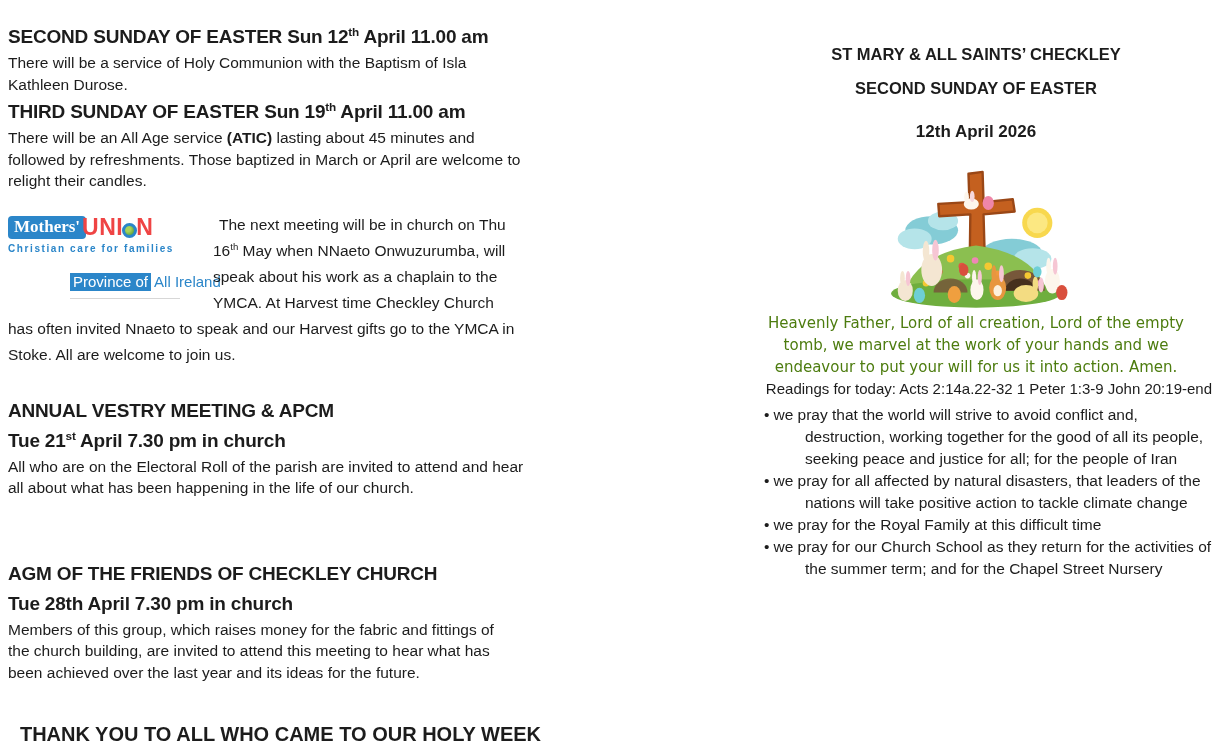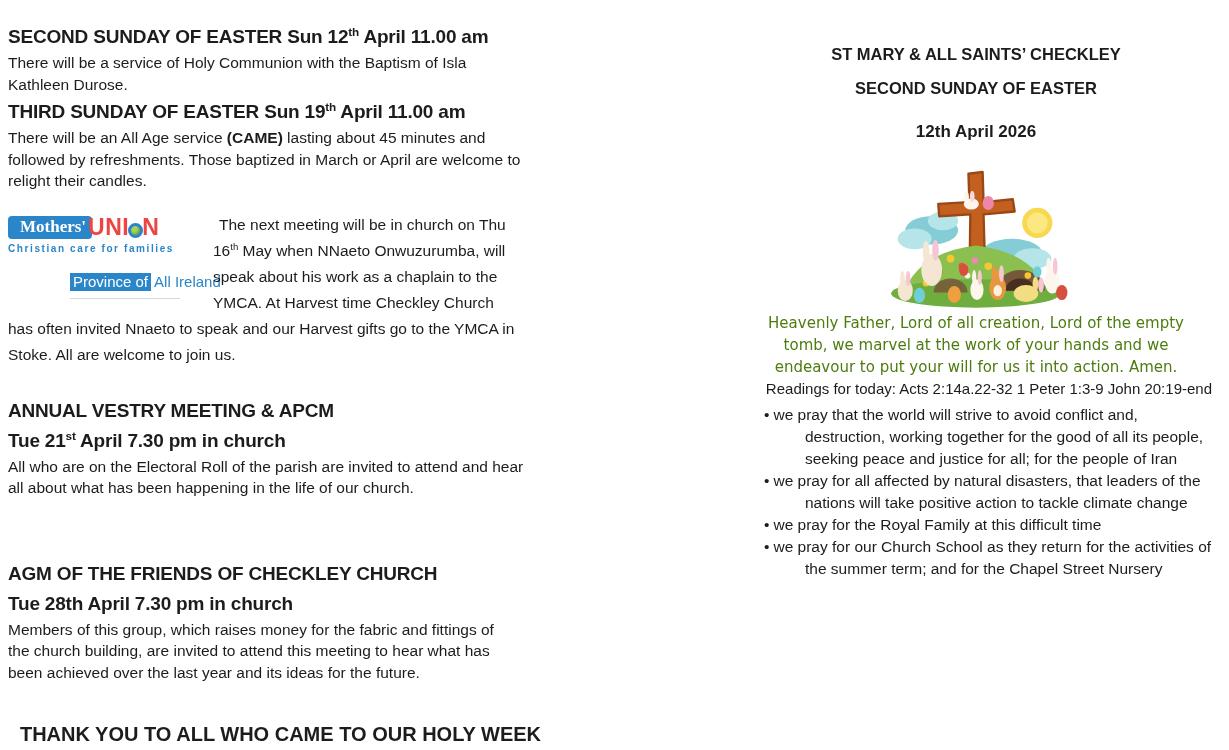--- a/index.html
+++ b/index.html
@@ -22,21 +22,21 @@
   .mt-h2 { margin-top: 4px; }
 
   .mu-section { margin-top: 20px; }
   .mu-logo {
     float: left; width: 205px; height: 82px; padding-top: 2px;
   }
   .mu-row1 { white-space: nowrap; }
   .mu-mothers {
     display: inline-block; background: #2b86c9; color: #ffffff;
     font-family: "Liberation Serif", serif; font-weight: bold; font-size: 17px;
-    padding: 1px 6px 2px 12px; border-radius: 4px; vertical-align: middle;
+    padding: 1px 6px 2px 6px; border-radius: 4px; vertical-align: middle;
   }
   .mu-union {
     display: inline-block; color: #ef4444; font-weight: bold; font-size: 23px;
     letter-spacing: 0.5px; margin-left: -4px; vertical-align: middle;
   }
   .mu-globe {
     display: inline-block; width: 15px; height: 15px; border-radius: 50%;
     background: radial-gradient(circle at 35% 35%, #a8d35a 0 30%, #7ab648 60%, #4e8f2f 100%);
     border: 3px solid #2b86c9; vertical-align: -3px; margin: 0 -1px;
   }
@@ -79,21 +79,21 @@
 </style>
 </head>
 <body>
 
 <div class="left-page">
 
   <div class="evt-heading"><span>SECOND SUNDAY OF EASTER Sun 12</span><sup>th</sup><span> April 11.00 am</span></div>
   <p class="body-text">There will be a service of Holy Communion with the Baptism of Isla Kathleen Durose.</p>
 
   <div class="evt-heading mt-h2"><span>THIRD SUNDAY OF EASTER Sun 19</span><sup>th</sup><span> April 11.00 am</span></div>
-  <p class="body-text"><span>There will be an All Age service </span><b>(CAME)</b><span> lasting about 45 minutes and followed by refreshments. Those baptized in March or April are welcome to relight their candles.</span></p>
+  <p class="body-text"><span>There will be an All Age service </span><b>(ATIC)</b><span> lasting about 45 minutes and followed by refreshments. Those baptized in March or April are welcome to relight their candles.</span></p>
 
   <div class="mu-section">
     <div class="mu-logo">
       <div class="mu-row1">
         <span class="mu-mothers">Mothers'</span><span class="mu-union"><span>UNI</span><span class="mu-globe"></span><span>N</span></span>
       </div>
       <div class="mu-tagline">Christian care for families</div>
       <div class="mu-province">
         <span class="hl">Province of</span><span class="rest">All Ireland</span>
       </div>

